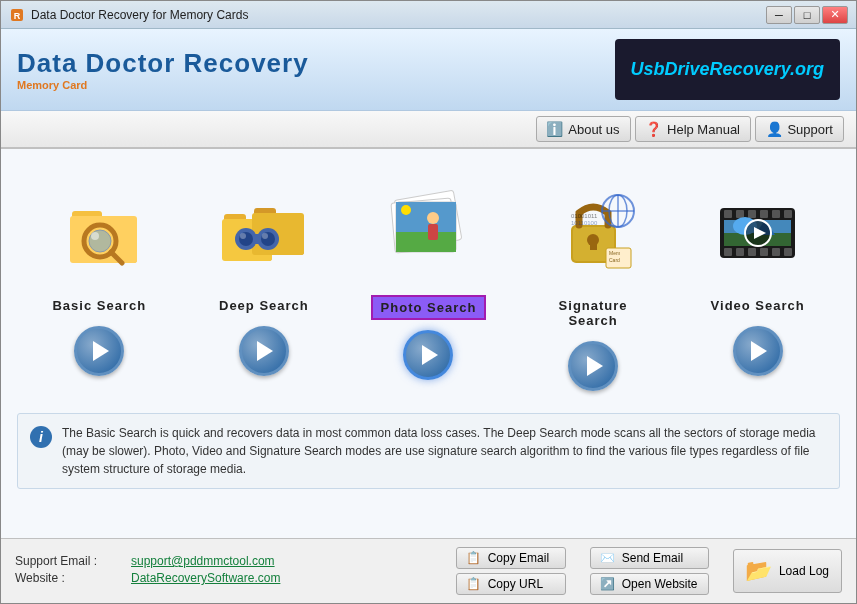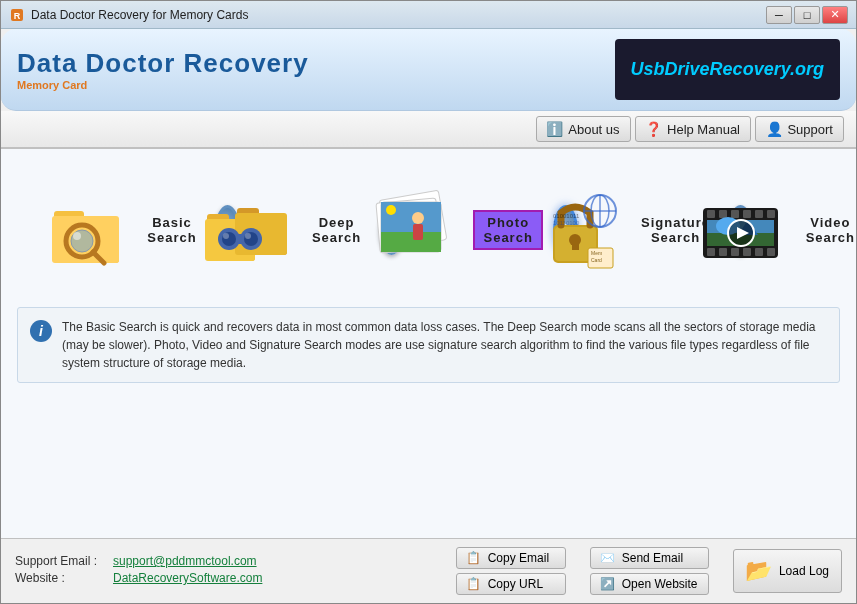--- a/index.html
+++ b/index.html
@@ -23,21 +23,20 @@
     }
 
     
     .header {
       background: linear-gradient(to bottom, #e8f4ff, #c0d8f0);
       height: 82px;
       display: flex;
       align-items: center;
       padding: 0 16px;
       border-bottom: 1px solid #b0c8e0;
-      border-radius: 15px;
     }
     .header-logo { flex: 1; }
     .header-title { font-size: 26px; font-weight: bold; color: #1a5a9a; letter-spacing: 1px; }
     .header-subtitle { font-size: 11px; color: #e07820; font-weight: bold; }
     .header-brand {
       background: #1a1a2e;
       color: #00ccff;
       font-size: 18px;
       font-weight: bold;
       padding: 20px 16px;
@@ -80,21 +79,21 @@
     
     .search-grid {
       display: flex;
       justify-content: space-around;
       align-items: flex-start;
       padding: 10px 0;
     }
 
     .search-item {
       display: flex;
-      flex-direction: row;
+      flex-direction: column;
       align-items: center;
       gap: 10px;
       cursor: pointer;
       width: 130px;
     }
 
     .search-icon-area {
       width: 110px; height: 110px;
       display: flex; align-items: center; justify-content: center;
     }
@@ -163,21 +162,21 @@
     
     .footer {
       background: #f0f0f0;
       border-top: 1px solid #c0c0c0;
       padding: 8px 14px;
       display: flex;
       align-items: center;
       gap: 16px;
     }
     .footer-left { flex: 1; }
-    .footer-row { display: flex; align-items: center; gap: 8px; margin-bottom: 3px; font-size: 12px; }
+    .footer-row { display: flex; align-items: center; gap: 26px; margin-bottom: 3px; font-size: 12px; }
     .footer-label { color: #333; min-width: 90px; }
     .footer-link { color: #15803d; text-decoration: underline; cursor: pointer; }
 
     .footer-btns { display: flex; flex-direction: column; gap: 4px; margin-right: 8px; }
     .footer-btn {
       display: flex; align-items: center; gap: 6px;
       padding: 3px 10px;
       background: linear-gradient(to bottom, #f5f5f5, #dcdcdc);
       border: 1px solid #aaa;
       border-radius: 3px;

